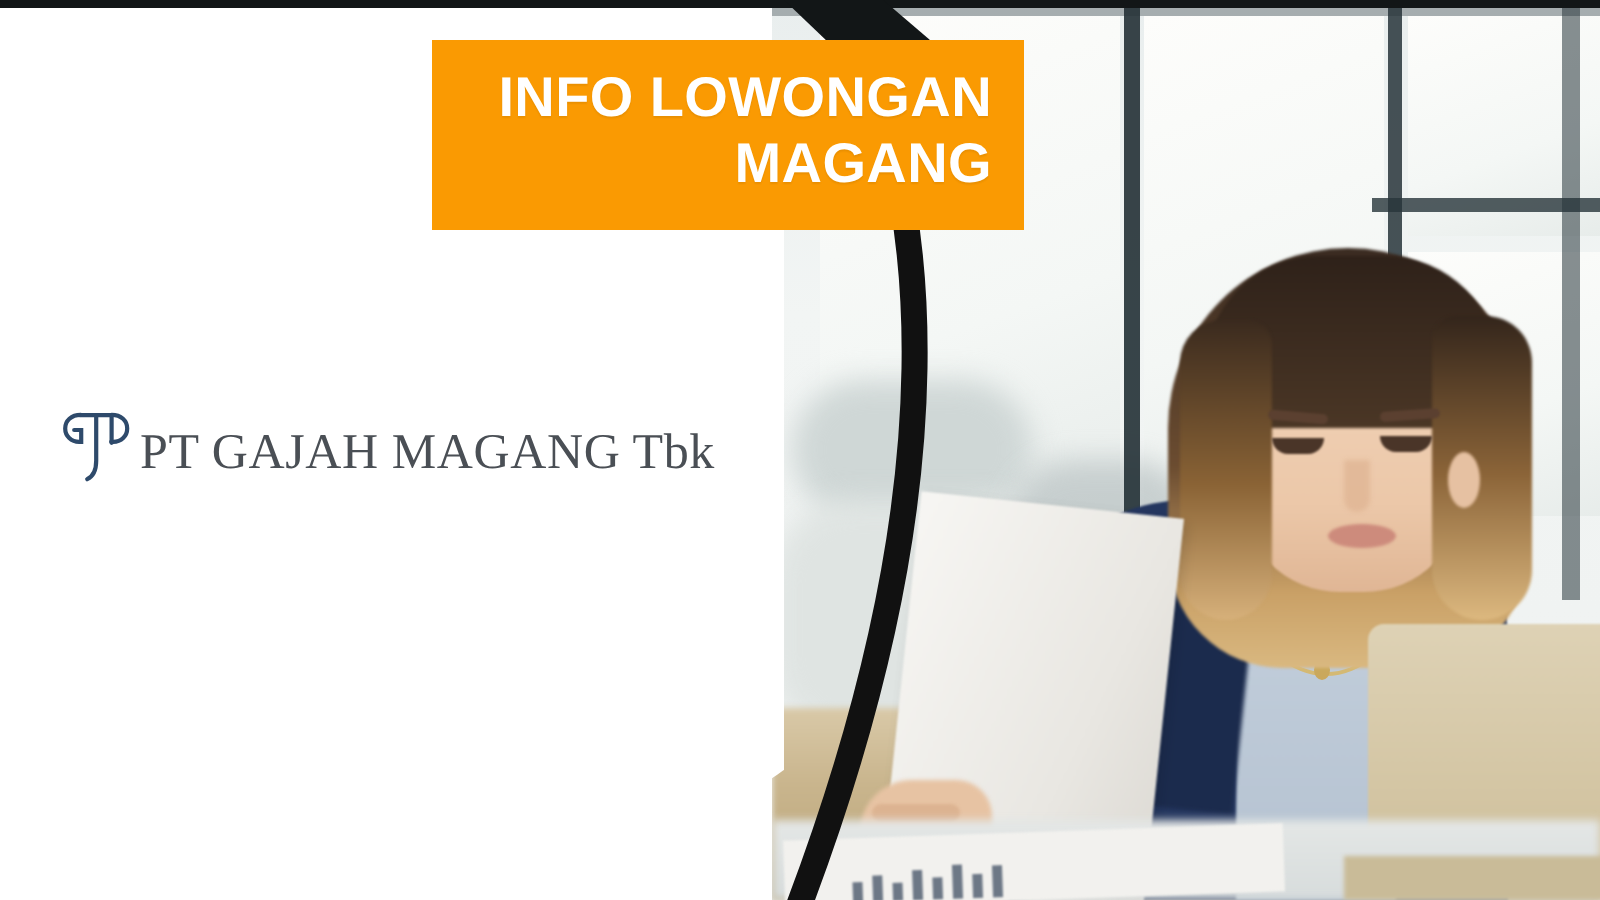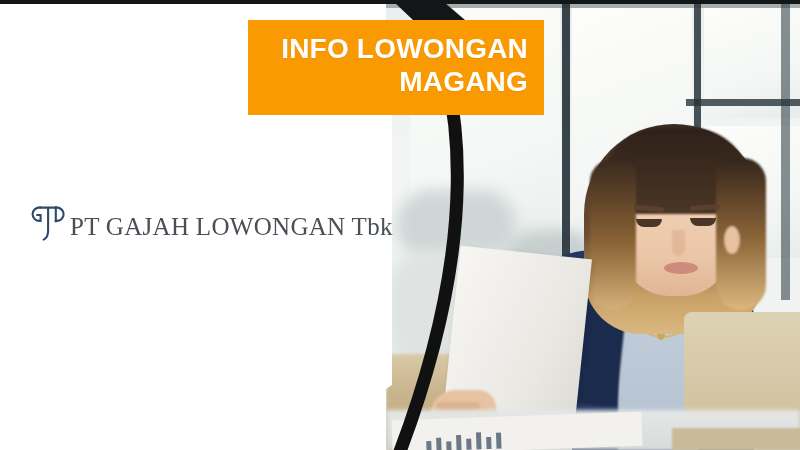--- a/index.html
+++ b/index.html
@@ -325,21 +325,21 @@
     position: absolute;
     left: 392px; top: 0;
     width: 80px; height: 26px;
     background: #121617;
     clip-path: polygon(0 0, 62% 0, 100% 100%, 34% 100%);
   }
 
   
   .banner {
     position: absolute;
-    left: 248px; top: 20px;
+    left: 216px; top: 20px;
     width: 296px; height: 95px;
     background: #fa9a02;
     display: flex;
     align-items: center;
     justify-content: flex-end;
     box-sizing: border-box;
     padding: 0 16px 4px 14px;
   }
   .banner-text {
     color: #ffffff;
@@ -467,16 +467,16 @@
         <path d="M12.4 7.4 C7.6 7.4 4.6 10.4 4.6 14.2 C4.6 18.0 7.6 20.9 11.6 20.9 L12.6 20.9 L12.6 15.0 L9.1 15.0"></path>
 
         <path d="M27.8 7.4 C32.6 7.4 35.6 10.4 35.6 14.2 C35.6 18.0 32.6 20.9 28.6 20.9 L27.6 20.9"></path>
         <path d="M27.8 7.6 L27.8 21.4"></path>
 
         <path d="M12.0 7.6 L28.2 7.6"></path>
 
         <path d="M20.1 7.9 L20.1 30.4 C20.1 35.2 18.2 38.4 15.6 39.6"></path>
       </g>
     </svg>
-    <div class="logo-text">PT GAJAH LOWONGAN Tbk</div>
+    <div class="logo-text">PT GAJAH MAGANG Tbk</div>
   </div>
 
 </div>
 
 </body></html>

